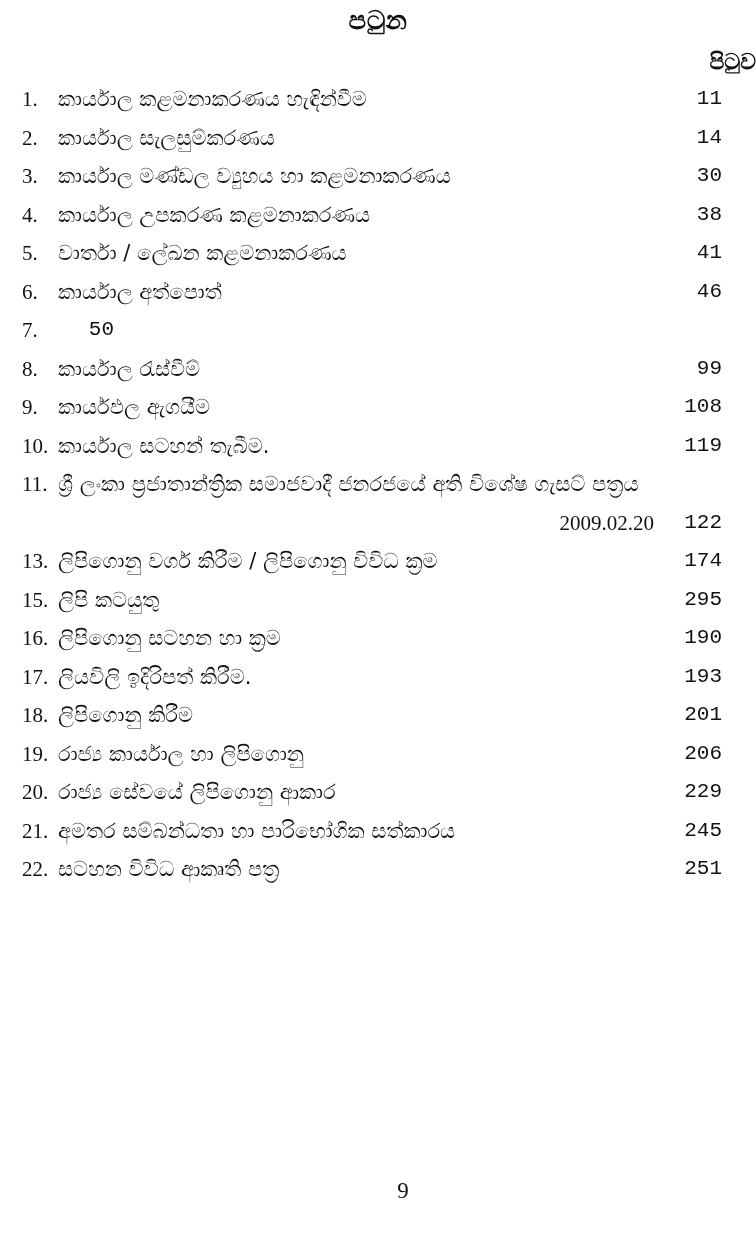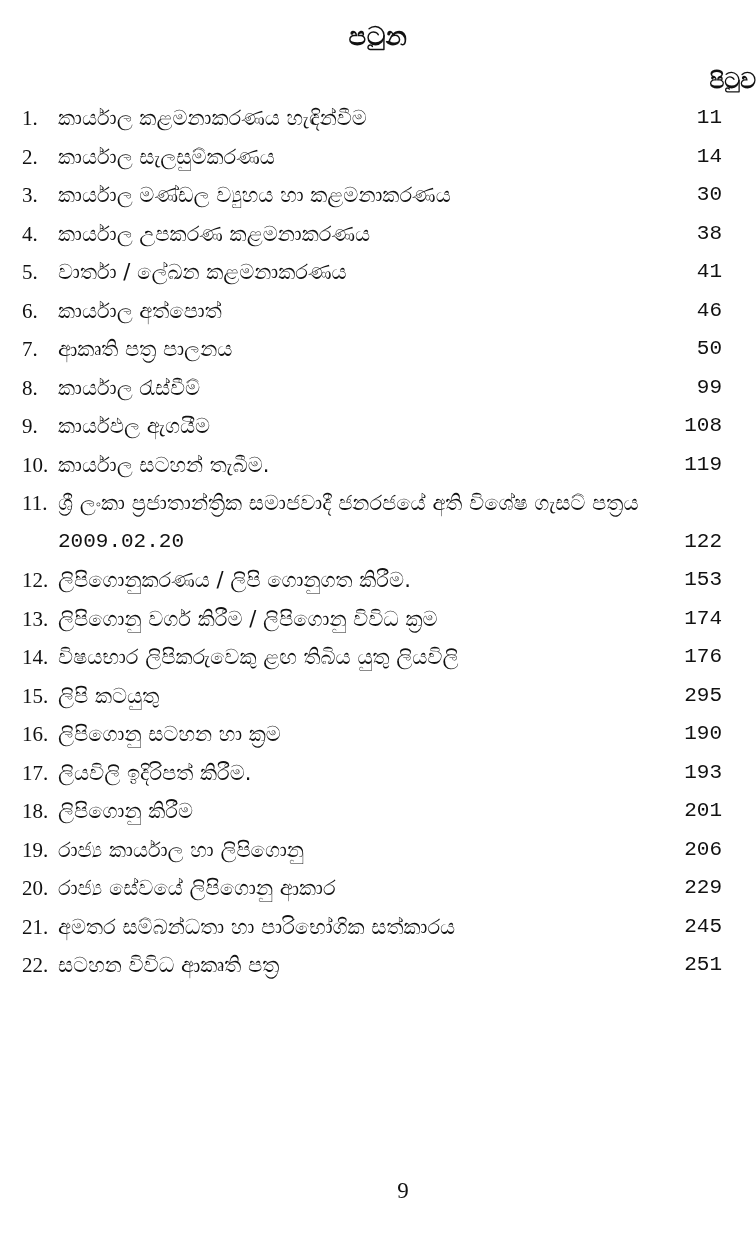--- a/index.html
+++ b/index.html
@@ -6,21 +6,21 @@
   body {
     width: 756px;
     height: 1250px;
     background: #ffffff;
     color: #111111;
     font-family: "DejaVu Sans", sans-serif;
     position: relative;
     overflow: hidden;
   }
   .title {
-    margin: 16px;
+    margin: 0;
     padding-top: 5px;
     text-align: center;
     font-size: 26px;
     font-weight: 700;
     letter-spacing: 0.5px;
   }
   .page-col-header {
     margin-top: 13px;
     text-align: right;
     font-size: 22px;
@@ -38,21 +38,21 @@
     line-height: 38.5px;
   }
   .entry .no {
     flex: none;
     width: 36px;
     align-self: flex-start;
     font-family: "Liberation Serif", serif;
   }
   .entry .titles { flex: 1; padding-right: 12px; }
   .entry .t1, .entry .t2 { display: block; }
-  .entry .t2 { font-family: Liberation Mono, monospace; }
+  .entry .t2 { font-family: Liberation Serif, serif; text-align: right; }
   .entry .pg {
     flex: none;
     width: 56px;
     text-align: right;
     font-family: Liberation Mono, monospace;
   }
   .footer {
     position: absolute;
     top: 1178px;
     left: 0;
@@ -119,24 +119,20 @@
     <span class="no">6.</span>
     <span class="titles">
       <span class="t1">කාර්යාල අත්පොත්</span>
 
     </span>
     <span class="pg">46</span>
   </li>
 
   <li class="entry">
     <span class="no">7.</span>
-    <span class="titles">
-      <span class="t1">ආකෘති පත්‍ර පාලනය</span>
-
-    </span>
     <span class="pg">50</span>
   </li>
 
   <li class="entry">
     <span class="no">8.</span>
     <span class="titles">
       <span class="t1">කාර්යාල රැස්වීම්</span>
 
     </span>
     <span class="pg">99</span>
@@ -162,46 +158,30 @@
 
   <li class="entry">
     <span class="no">11.</span>
     <span class="titles">
       <span class="t1">ශ්‍රී ලංකා ප්‍රජාතාන්ත්‍රික සමාජවාදී ජනරජයේ අති විශේෂ ගැසට් පත්‍රය</span>
       <span class="t2">2009.02.20</span>
     </span>
     <span class="pg">122</span>
   </li>
 
-  <li class="entry">
-    <span class="no">12.</span>
-    <span class="titles">
-      <span class="t1">ලිපිගොනුකරණය / ලිපි ගොනුගත කිරීම.</span>
-
-    </span>
-    <span class="pg">153</span>
-  </li>
 
   <li class="entry">
     <span class="no">13.</span>
     <span class="titles">
       <span class="t1">ලිපිගොනු වර්ග කිරීම / ලිපිගොනු විවිධ ක්‍රම</span>
 
     </span>
     <span class="pg">174</span>
   </li>
 
-  <li class="entry">
-    <span class="no">14.</span>
-    <span class="titles">
-      <span class="t1">විෂයභාර ලිපිකරුවෙකු ළඟ තිබිය යුතු ලියවිලි</span>
-
-    </span>
-    <span class="pg">176</span>
-  </li>
 
   <li class="entry">
     <span class="no">15.</span>
     <span class="titles">
       <span class="t1">ලිපි කටයුතු</span>
 
     </span>
     <span class="pg">295</span>
   </li>
 

